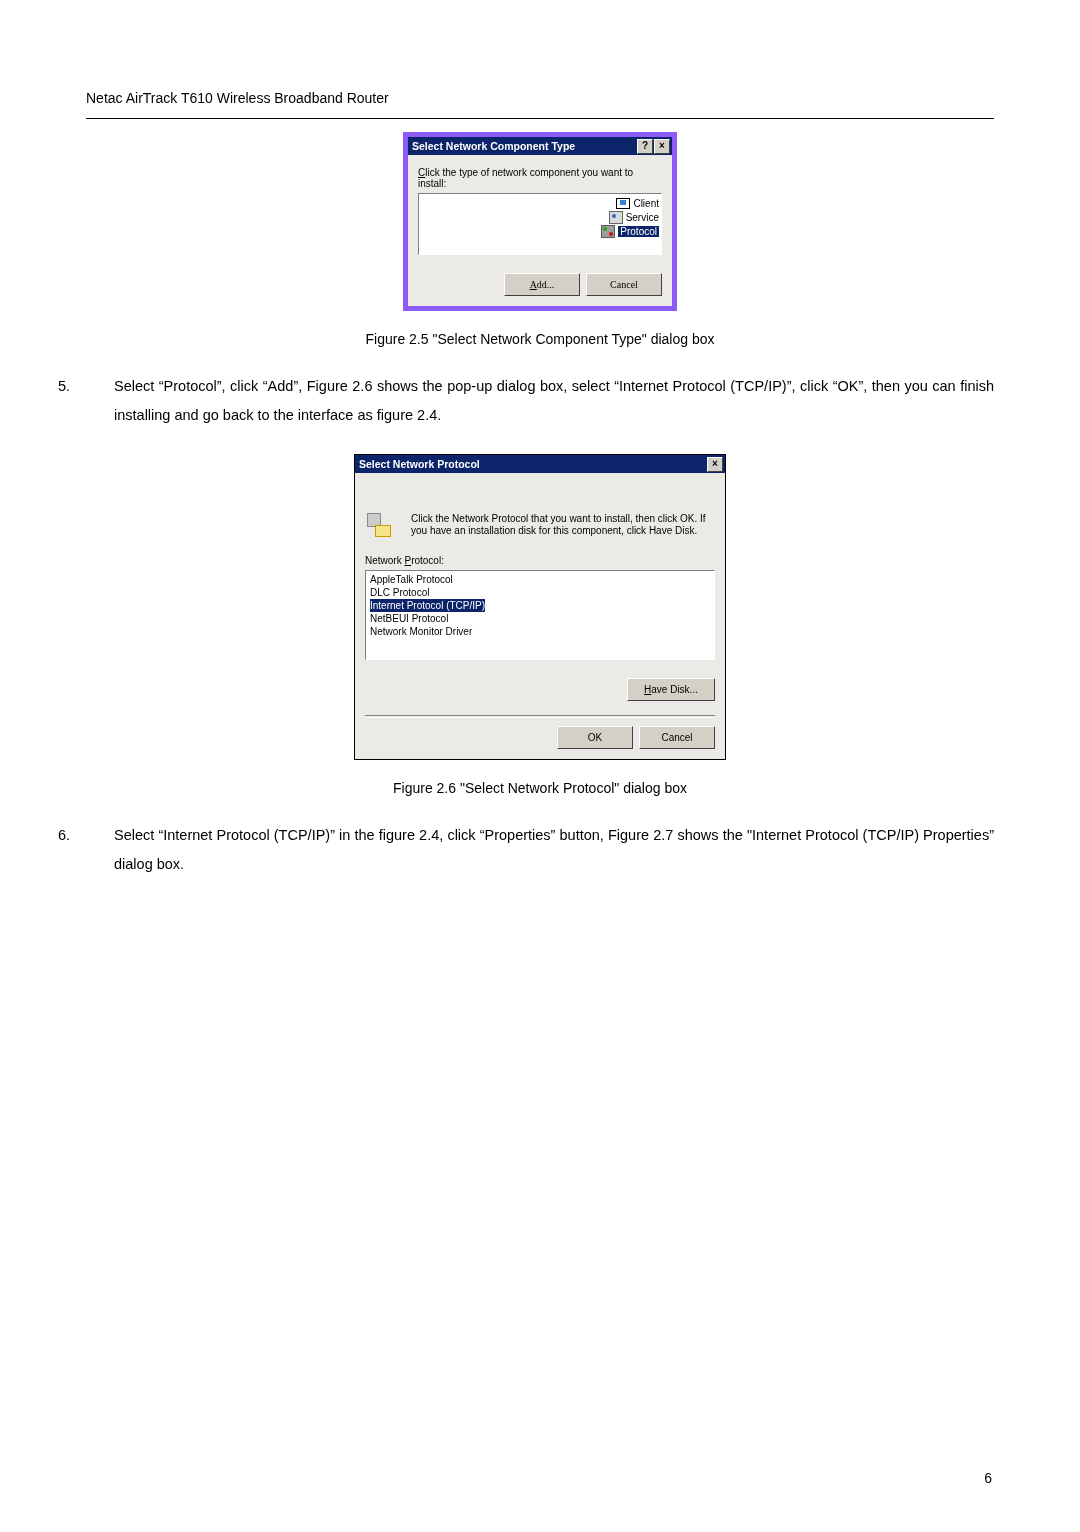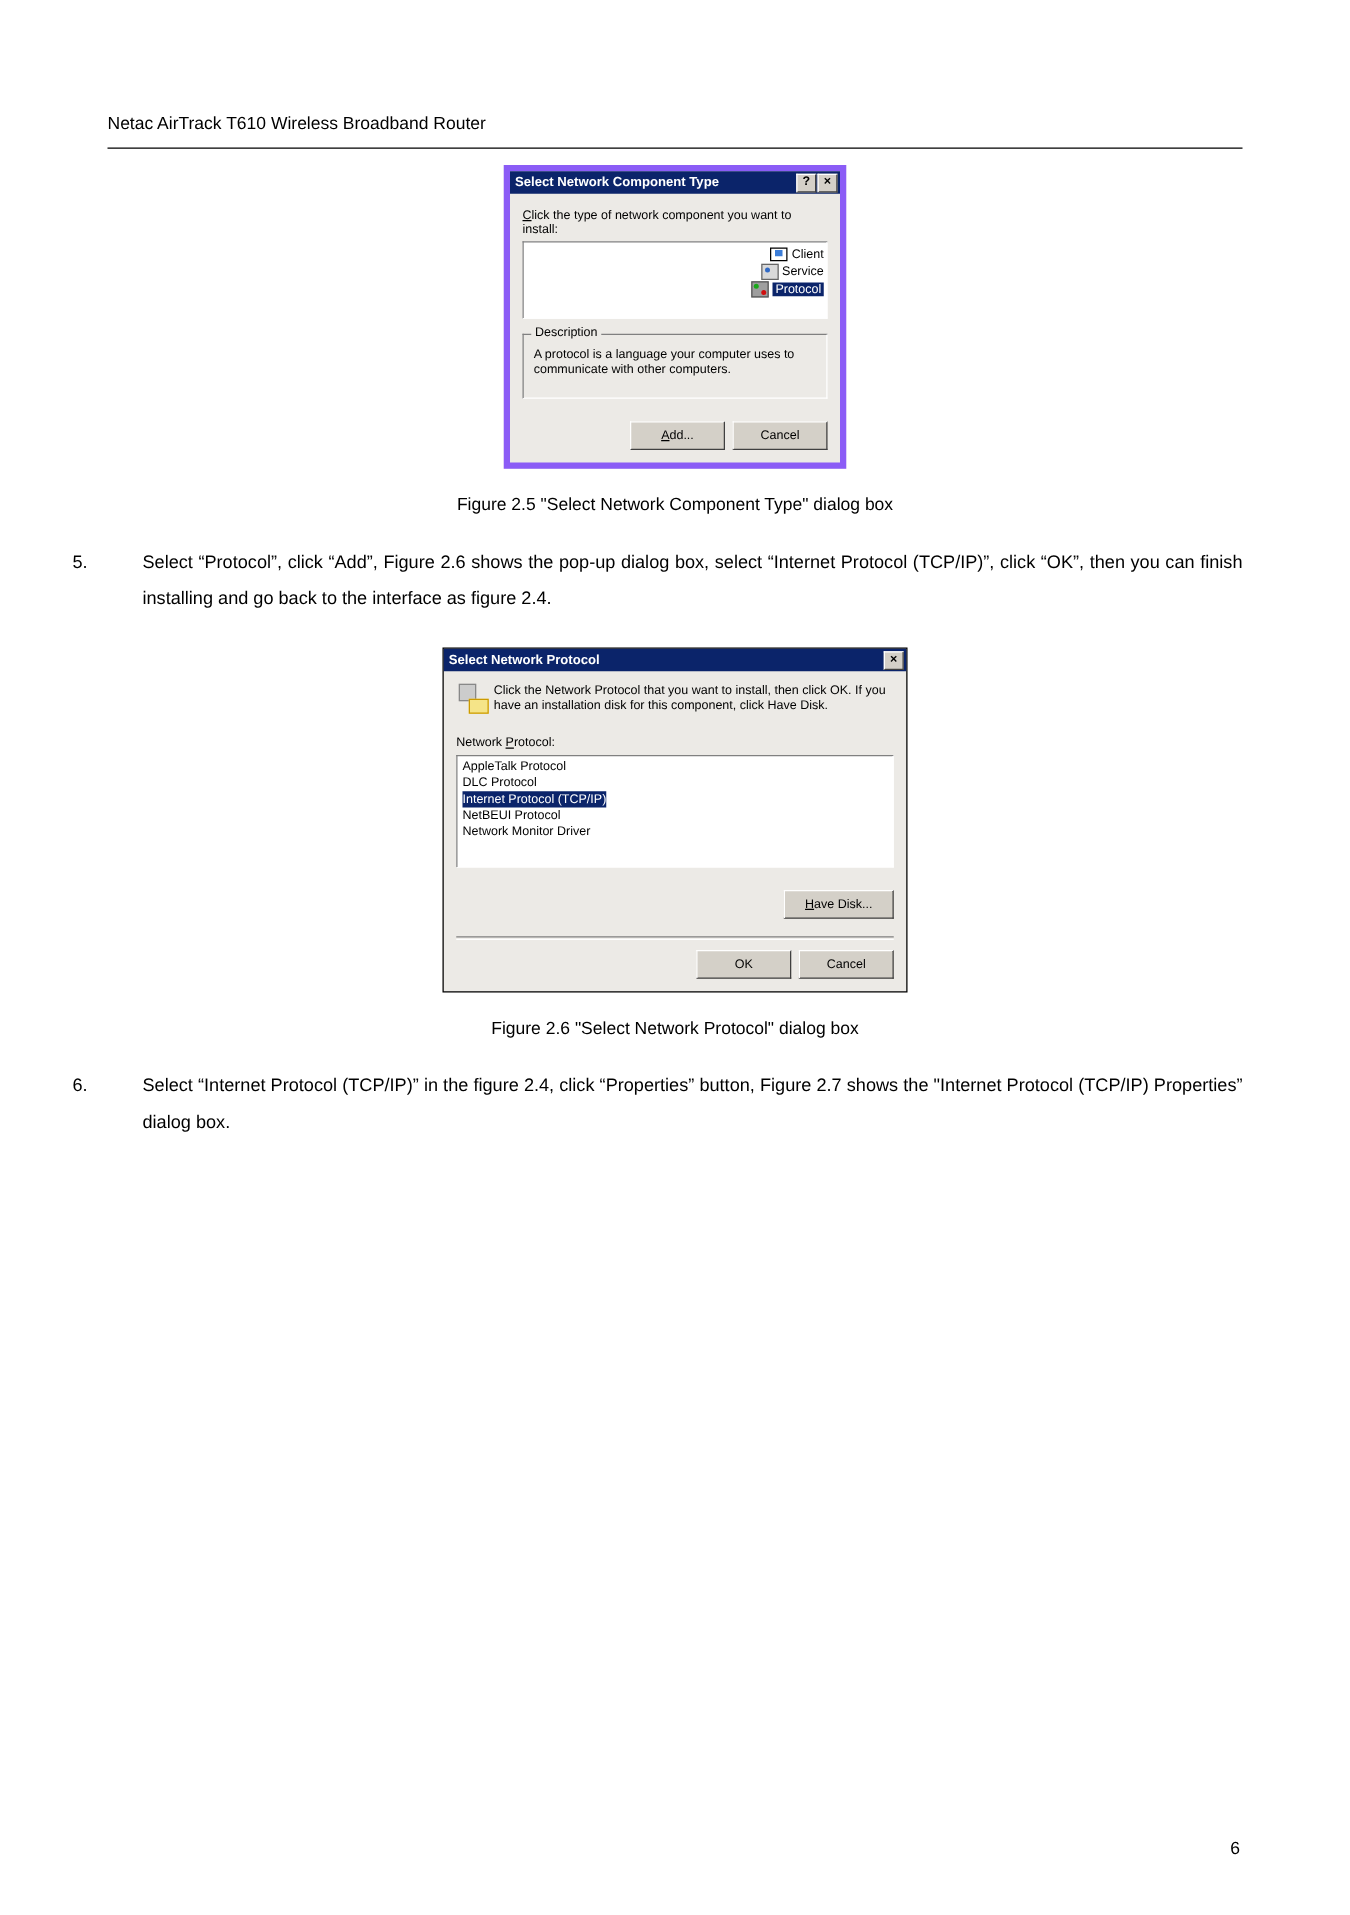--- a/index.html
+++ b/index.html
@@ -170,20 +170,21 @@
   .desc-text {
     font-size: 10px;
     line-height: 12px;
   }
 
   .btn-row {
     display: flex;
     justify-content: flex-end;
     gap: 6px;
     margin-top: 18px;
+    font-family: Liberation Serif, serif;
   }
   .win-btn {
     width: 74px;
     height: 21px;
     background: #d4d0c8;
     border: 1px solid #fff;
     border-right-color:#404040;
     border-bottom-color:#404040;
     font-size: 10px;
     display: flex;
@@ -218,21 +219,22 @@
     width: 370px;
     margin: 24px auto 0 auto;
     border: 1px solid #000;
     background: #eceae6;
     font-size: 10px;
     text-align: left;
   }
   .dlg2-top {
     display: flex;
     padding: 10px 10px 0 10px;
-    gap: 4px;
+    gap: 20px;
+    margin-top: 30px;
   }
   .dlg2-icon {
     width: 26px;
     height: 26px;
     position: relative;
     flex-shrink: 0;
   }
   .dlg2-icon::before{
     content:"";
     position:absolute;
@@ -323,24 +325,20 @@
           </div>
           <div class="li-row">
             <span class="li-icon ic-service"></span>
             <span>Service</span>
           </div>
           <div class="li-row">
             <span class="li-icon ic-protocol"></span>
             <span class="li-sel">Protocol</span>
           </div>
         </div>
-        <div class="groupbox">
-          <div class="legend">Description</div>
-          <div class="desc-text">A protocol is a language your computer uses to communicate with other computers.</div>
-        </div>
         <div class="btn-row">
           <div class="win-btn">
             <span><span class="ul">A</span><span>dd...</span></span>
           </div>
           <div class="win-btn">Cancel</div>
         </div>
       </div>
     </div>
   </div>
 

